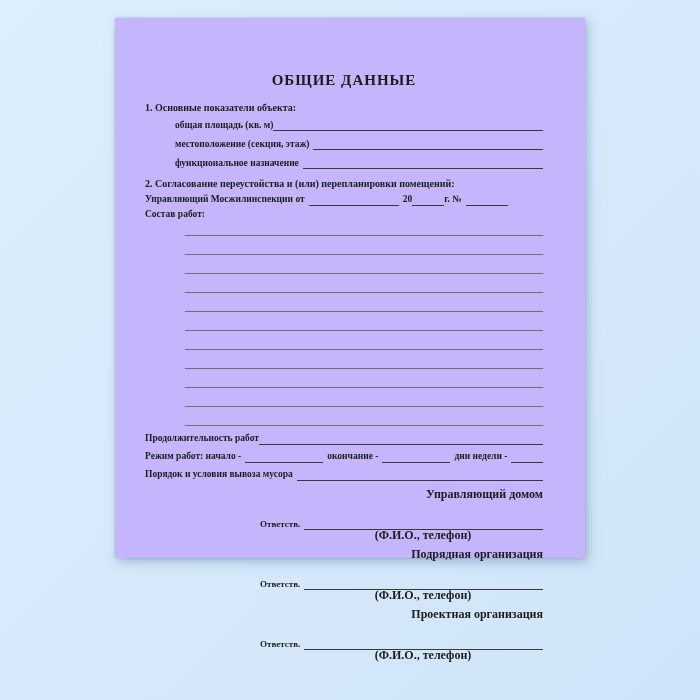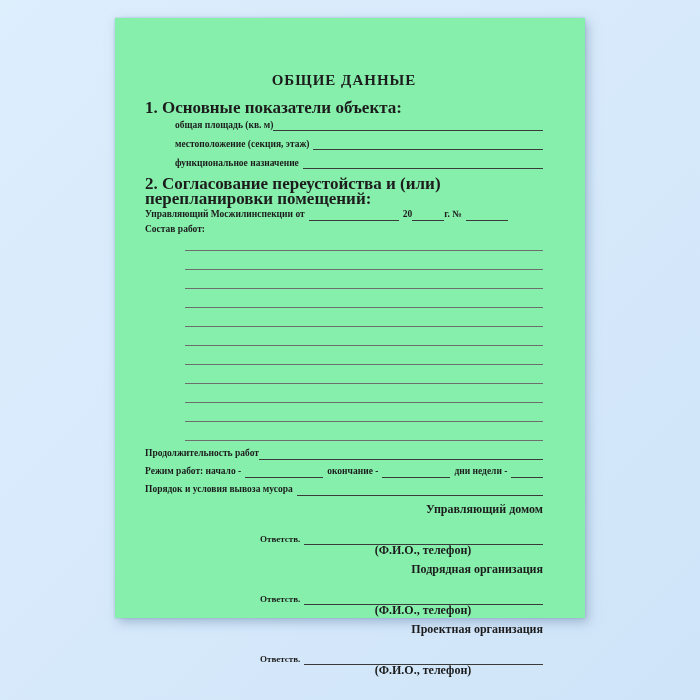--- a/index.html
+++ b/index.html
@@ -12,41 +12,41 @@
   body {
     background: linear-gradient(135deg, #ddeefd 0%, #d6e9fb 55%, #cfe4f8 100%);
     font-family: "Liberation Serif", "DejaVu Serif", serif;
     color: #1c1c1c;
   }
   .page {
     position: absolute;
     left: 115px;
     top: 18px;
     width: 470px;
-    height: 600px;
-    background: #86efac;
+    height: 540px;
+    background: #c4b5fd;
     box-shadow: 0 0 2px rgba(110,140,175,.45), 3px 4px 10px rgba(105,135,170,.5);
     box-sizing: border-box;
   }
   .content {
     box-sizing: border-box;
     width: 100%;
     height: 100%;
     padding: 52px 42px 0 30px;
     font-weight: bold;
   }
   .doc-title {
     font-size: 15px;
     line-height: 20px;
     text-align: center;
     letter-spacing: 1px;
     margin: 0 0 10px 0;
   }
   .section-heading {
-    font-size: 17px;
+    font-size: 10px;
     line-height: 15px;
     margin: 0 0 4px 0;
   }
   .section-heading.second { margin-bottom: 2px; }
   .row {
     display: flex;
     align-items: center;
     font-size: 9.5px;
     line-height: 12px;
   }

